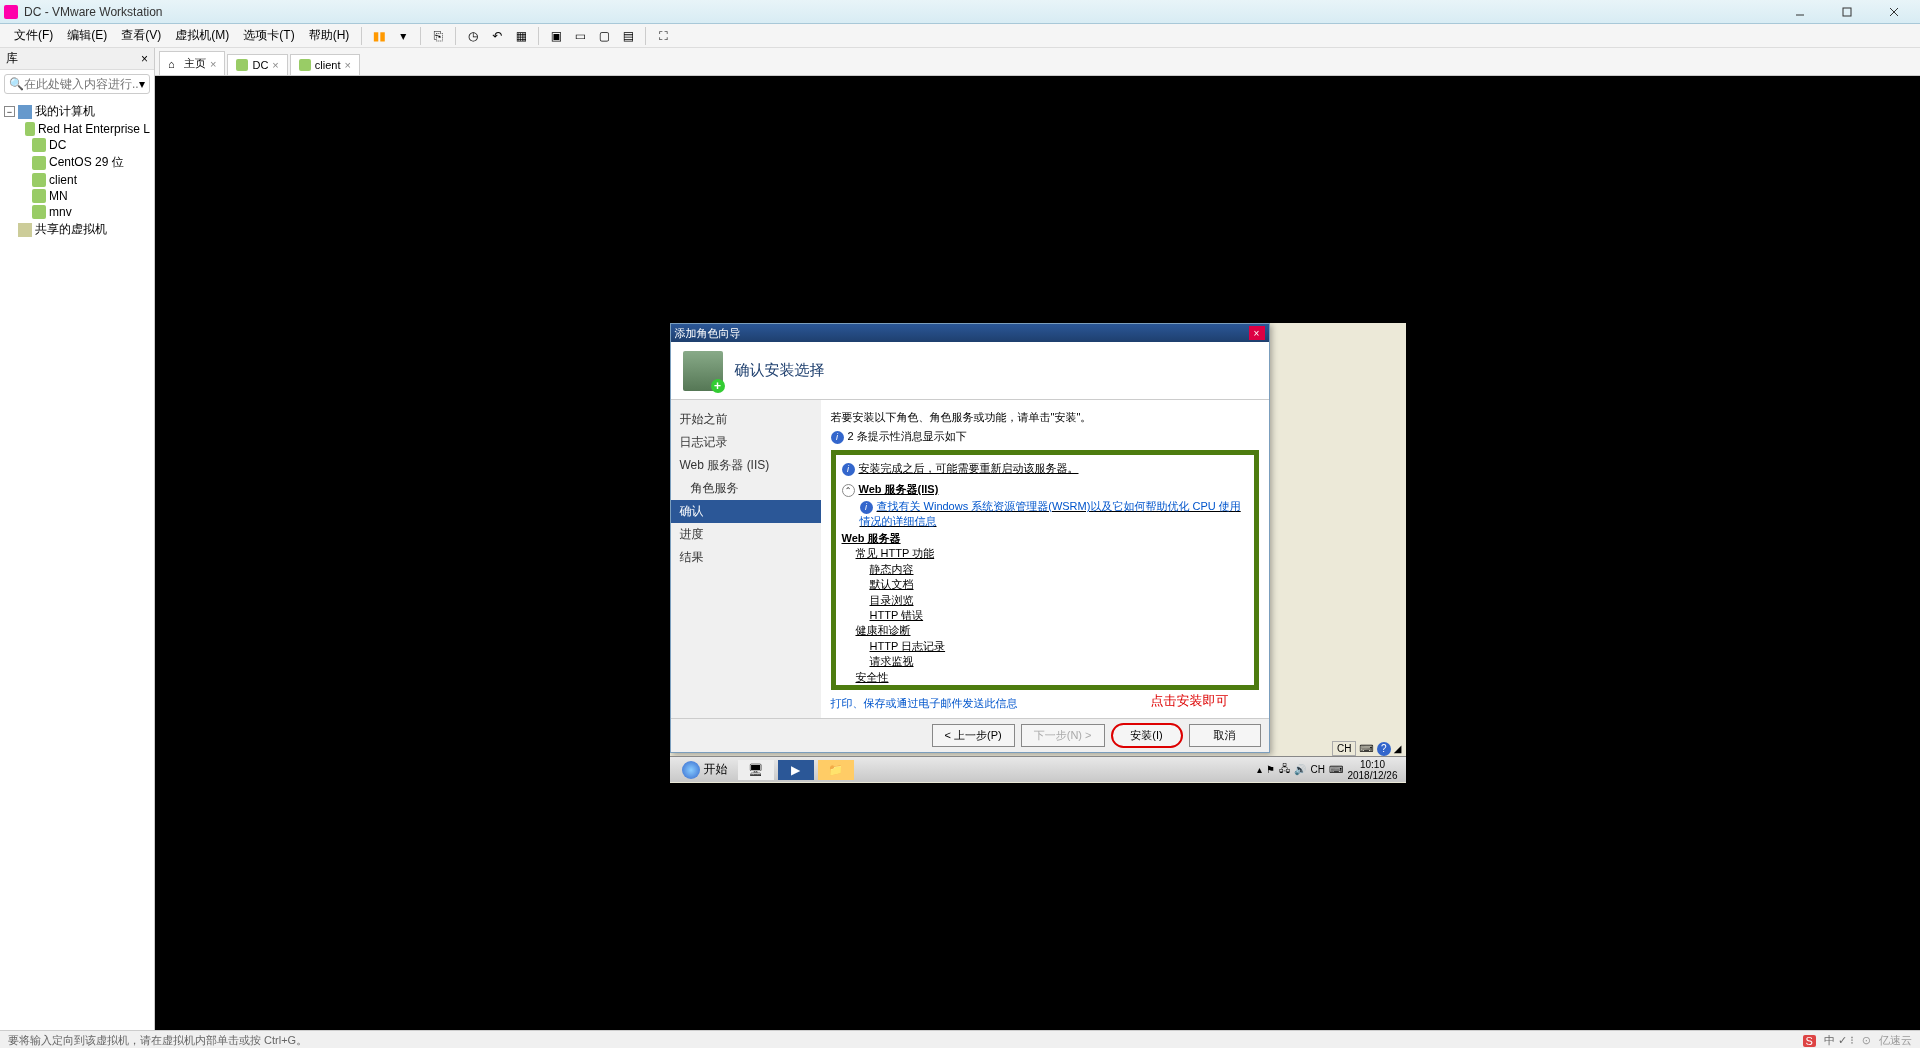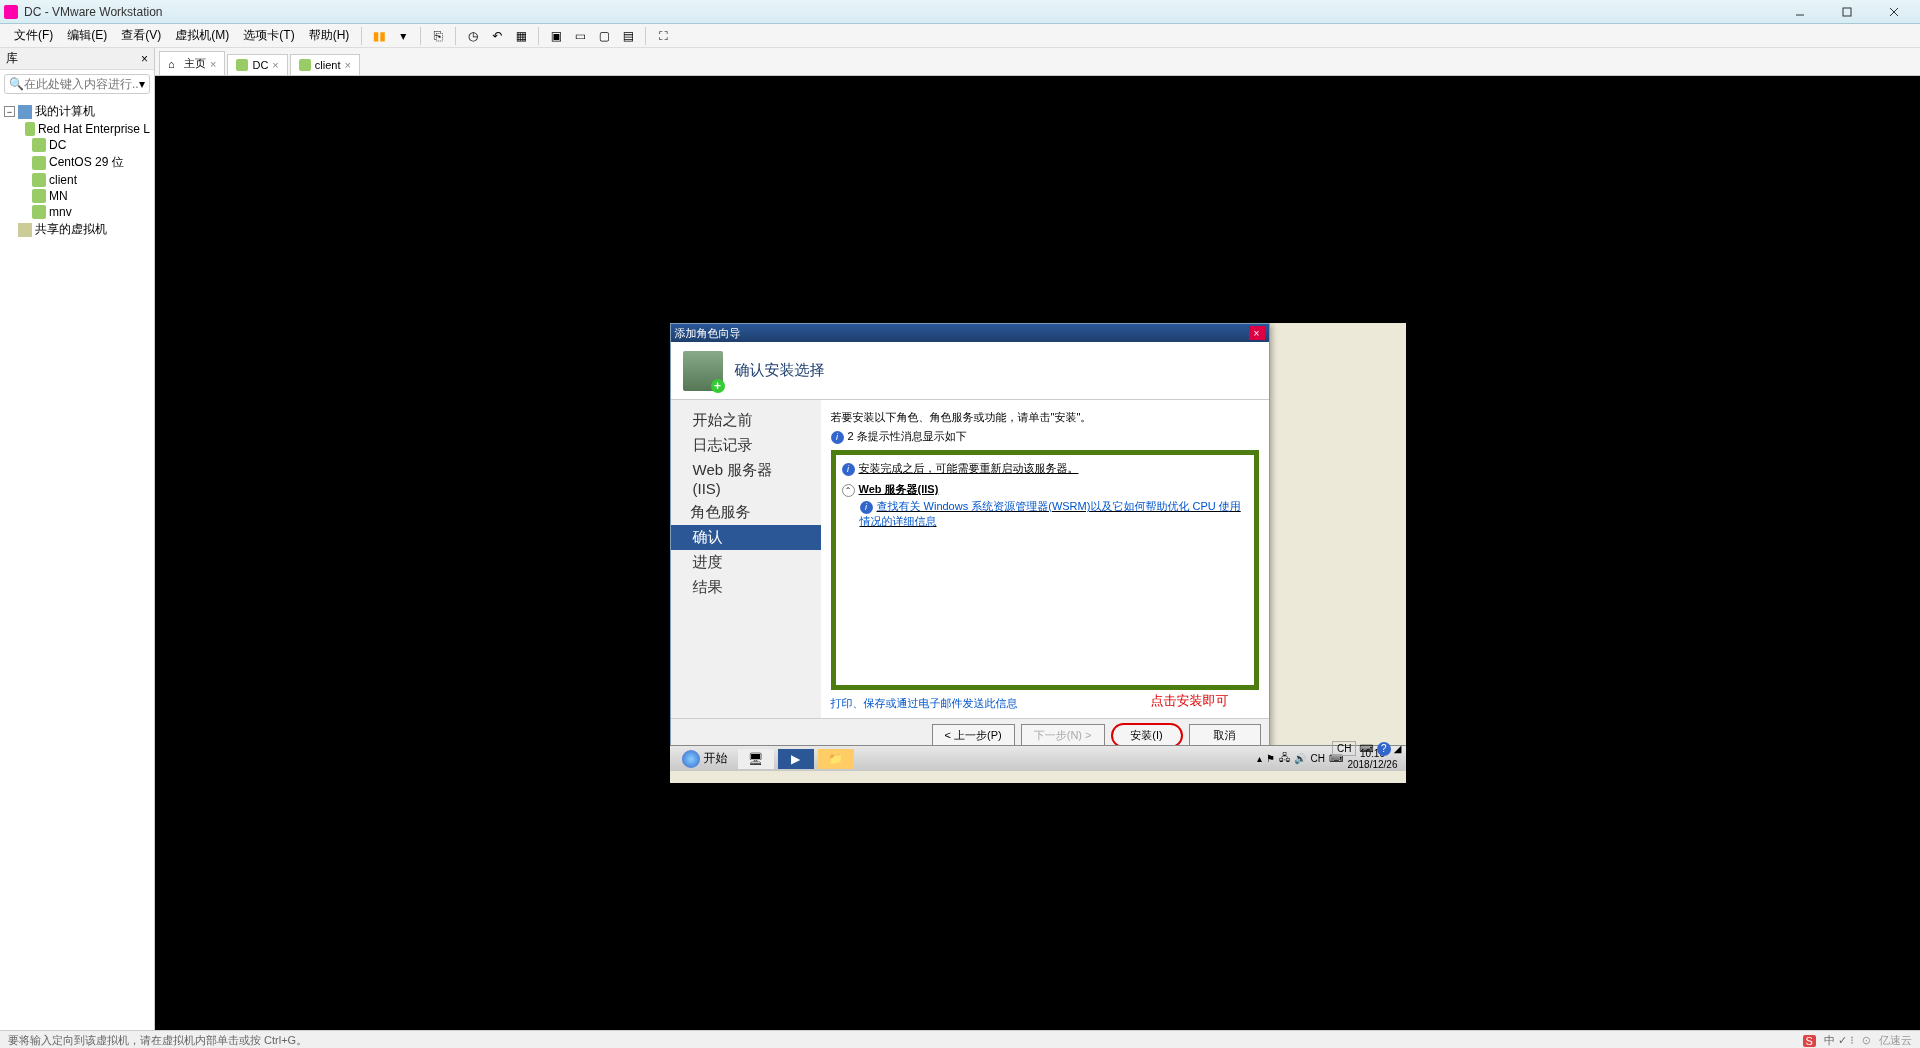--- a/index.html
+++ b/index.html
@@ -44,39 +44,39 @@
 
 .wizard { position: absolute; left: 0; top: 0; width: 600px; height: 430px; background: #fff; border: 1px solid #7b9ebd; box-shadow: 2px 2px 6px rgba(0,0,0,0.3); }
 .wizard-title { height: 18px; background: linear-gradient(#2b5797, #1e3f6e); color: #fff; display: flex; align-items: center; padding: 0 4px; font-size: 11px; }
 .wizard-title-close { margin-left: auto; width: 16px; height: 14px; background: #d04; color: #fff; display: flex; align-items: center; justify-content: center; cursor: pointer; font-size: 10px; }
 .wizard-header { height: 58px; background: #fff; border-bottom: 1px solid #ccc; display: flex; align-items: center; padding: 0 12px; gap: 12px; }
 .wizard-header-icon { width: 40px; height: 40px; background: linear-gradient(#8a8, #575); border-radius: 2px; position: relative; }
 .wizard-header-icon::after { content: "+"; position: absolute; bottom: -2px; right: -2px; background: #3c3; color: #fff; width: 14px; height: 14px; border-radius: 50%; display: flex; align-items: center; justify-content: center; font-weight: bold; }
 .wizard-header-title { font-size: 15px; color: #1e3f6e; }
 .wizard-body { display: flex; height: calc(100% - 18px - 58px - 34px); }
 .wizard-nav { width: 150px; background: #f0f0f0; padding: 8px 0; }
-.wizard-nav-item { padding: 3px 22px; color: #333; cursor: pointer; font-size: 15px; }
+.wizard-nav-item { padding: 3px 9px; color: #333; cursor: pointer; font-size: 12px; }
 .wizard-nav-item.indent { padding-left: 20px; }
 .wizard-nav-item.active { background: #2b5797; color: #fff; }
 .wizard-content { flex: 1; padding: 10px; overflow: auto; font-size: 11px; }
 .info-icon { display: inline-flex; width: 13px; height: 13px; border-radius: 50%; background: #36c; color: #fff; align-items: center; justify-content: center; font-size: 9px; font-style: italic; margin-right: 4px; }
 .collapse-icon { display: inline-flex; width: 13px; height: 13px; border-radius: 50%; border: 1px solid #888; align-items: center; justify-content: center; font-size: 8px; margin-right: 4px; }
 .content-box { border: 5px solid #4d7c0f; padding: 6px; margin: 6px 0; height: 240px; overflow: auto; text-decoration: underline; }
 .feature-tree { font-family: SimSun, serif; line-height: 1.4; }
 .ft-0 { padding-left: 0; font-weight: bold; }
 .ft-1 { padding-left: 14px; }
 .ft-2 { padding-left: 28px; }
 .link-blue { color: #0055cc; cursor: pointer; }
 .wizard-footer { height: 34px; border-top: 1px solid #ccc; display: flex; align-items: center; justify-content: flex-end; padding: 0 8px; gap: 6px; background: #f0f0f0; }
 .wiz-btn { padding: 3px 12px; border: 1px solid #888; background: #f5f5f5; cursor: pointer; font-size: 11px; min-width: 72px; }
 .wiz-btn:disabled { color: #aaa; }
 .wiz-btn.highlight { border: 2px solid #d00; border-radius: 14px; }
 .annotation { color: #d00; position: absolute; font-size: 13px; }
 
-.taskbar { position: absolute; bottom: 12px; left: 0; right: 0; height: 26px; background: linear-gradient(#e8e8e8, #c8c8c8); border-top: 1px solid #888; display: flex; align-items: center; padding: 0 4px; }
+.taskbar { position: absolute; bottom: 1px; left: 0; right: 0; height: 26px; background: linear-gradient(#e8e8e8, #c8c8c8); border-top: 1px solid #888; display: flex; align-items: center; padding: 0 4px; }
 .start-btn { display: flex; align-items: center; gap: 4px; padding: 2px 8px; cursor: pointer; }
 .start-orb { width: 18px; height: 18px; border-radius: 50%; background: radial-gradient(#8cf, #36c); }
 .task-icon { width: 36px; height: 20px; margin: 0 2px; display: flex; align-items: center; justify-content: center; cursor: pointer; }
 .tray { margin-left: auto; display: flex; align-items: center; gap: 4px; font-size: 10px; }
 .tray-time { text-align: center; line-height: 1.1; padding-right: 4px; }
 
 .statusbar { height: 20px; background: #f0f0f0; border-top: 1px solid #ccc; display: flex; align-items: center; padding: 0 8px; font-size: 11px; color: #666; }
 .status-right { margin-left: auto; display: flex; align-items: center; gap: 8px; }
 
 svg { display: block; }
@@ -229,20 +229,33 @@
               <div class="wizard-nav-item">进度</div>
               <div class="wizard-nav-item">结果</div>
             </div>
             <div class="wizard-content">
               <div>若要安装以下角色、角色服务或功能，请单击"安装"。</div>
               <div style="margin-top:4px"><span class="info-icon">i</span><span>2 条提示性消息显示如下</span></div>
               <div class="content-box">
                 <div><span class="info-icon">i</span><span>安装完成之后，可能需要重新启动该服务器。</span></div>
                 <div style="margin-top:6px"><span class="collapse-icon">⌃</span><b>Web 服务器(IIS)</b></div>
                 <div style="margin-top:2px;padding-left:18px"><span class="info-icon">i</span><span class="link-blue">查找有关 Windows 系统资源管理器(WSRM)以及它如何帮助优化 CPU 使用情况的详细信息</span></div>
+                <div class="feature-tree" id="feature-tree" style="margin-top:2px">
+                    <div class="ft-0">Web 服务器</div>
+                    <div class="ft-1">常见 HTTP 功能</div>
+                    <div class="ft-2">静态内容</div>
+                    <div class="ft-2">默认文档</div>
+                    <div class="ft-2">目录浏览</div>
+                    <div class="ft-2">HTTP 错误</div>
+                    <div class="ft-1">健康和诊断</div>
+                    <div class="ft-2">HTTP 日志记录</div>
+                    <div class="ft-2">请求监视</div>
+                    <div class="ft-1">安全性</div>
+                    <div class="ft-2">请求筛选</div>
+                  </div>
               </div>
               <div><span class="link-blue">打印、保存或通过电子邮件发送此信息</span></div>
               <div class="annotation" style="right:40px; bottom:42px;">点击安装即可</div>
             </div>
           </div>
           <div class="wizard-footer">
             <button class="wiz-btn">&lt; 上一步(P)</button>
             <button class="wiz-btn" disabled="">下一步(N) &gt;</button>
             <button class="wiz-btn highlight">安装(I)</button>
             <button class="wiz-btn">取消</button>

